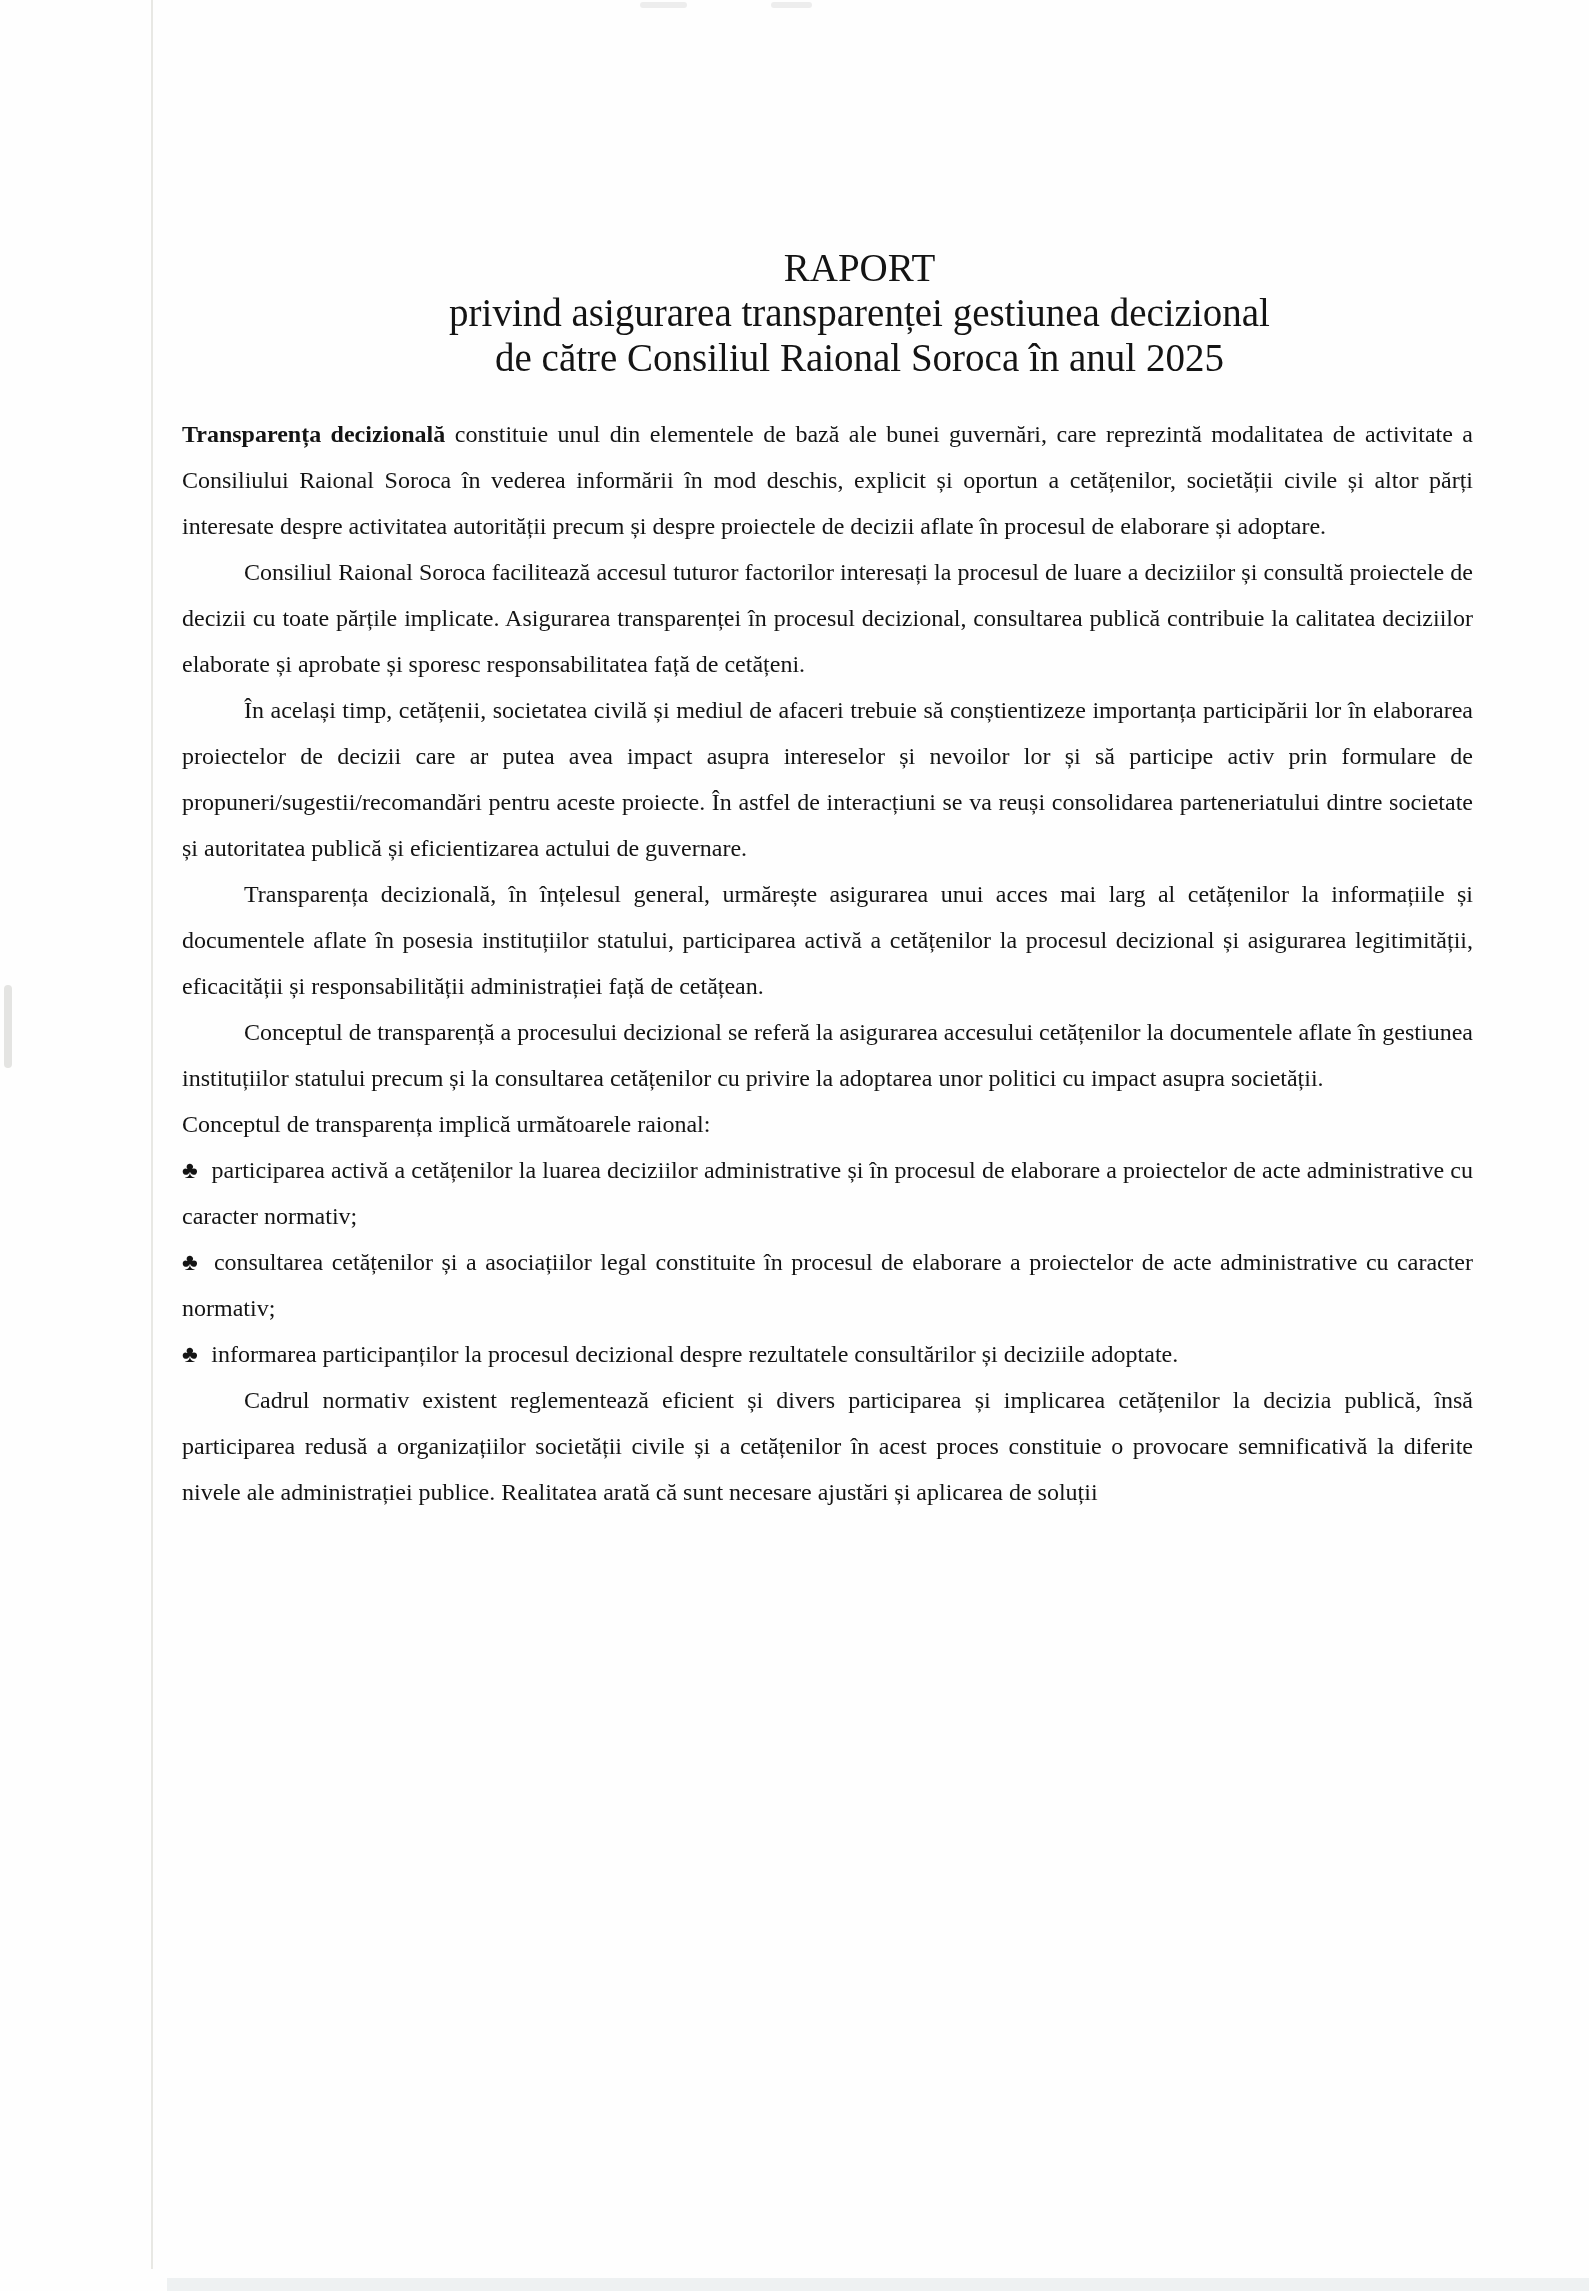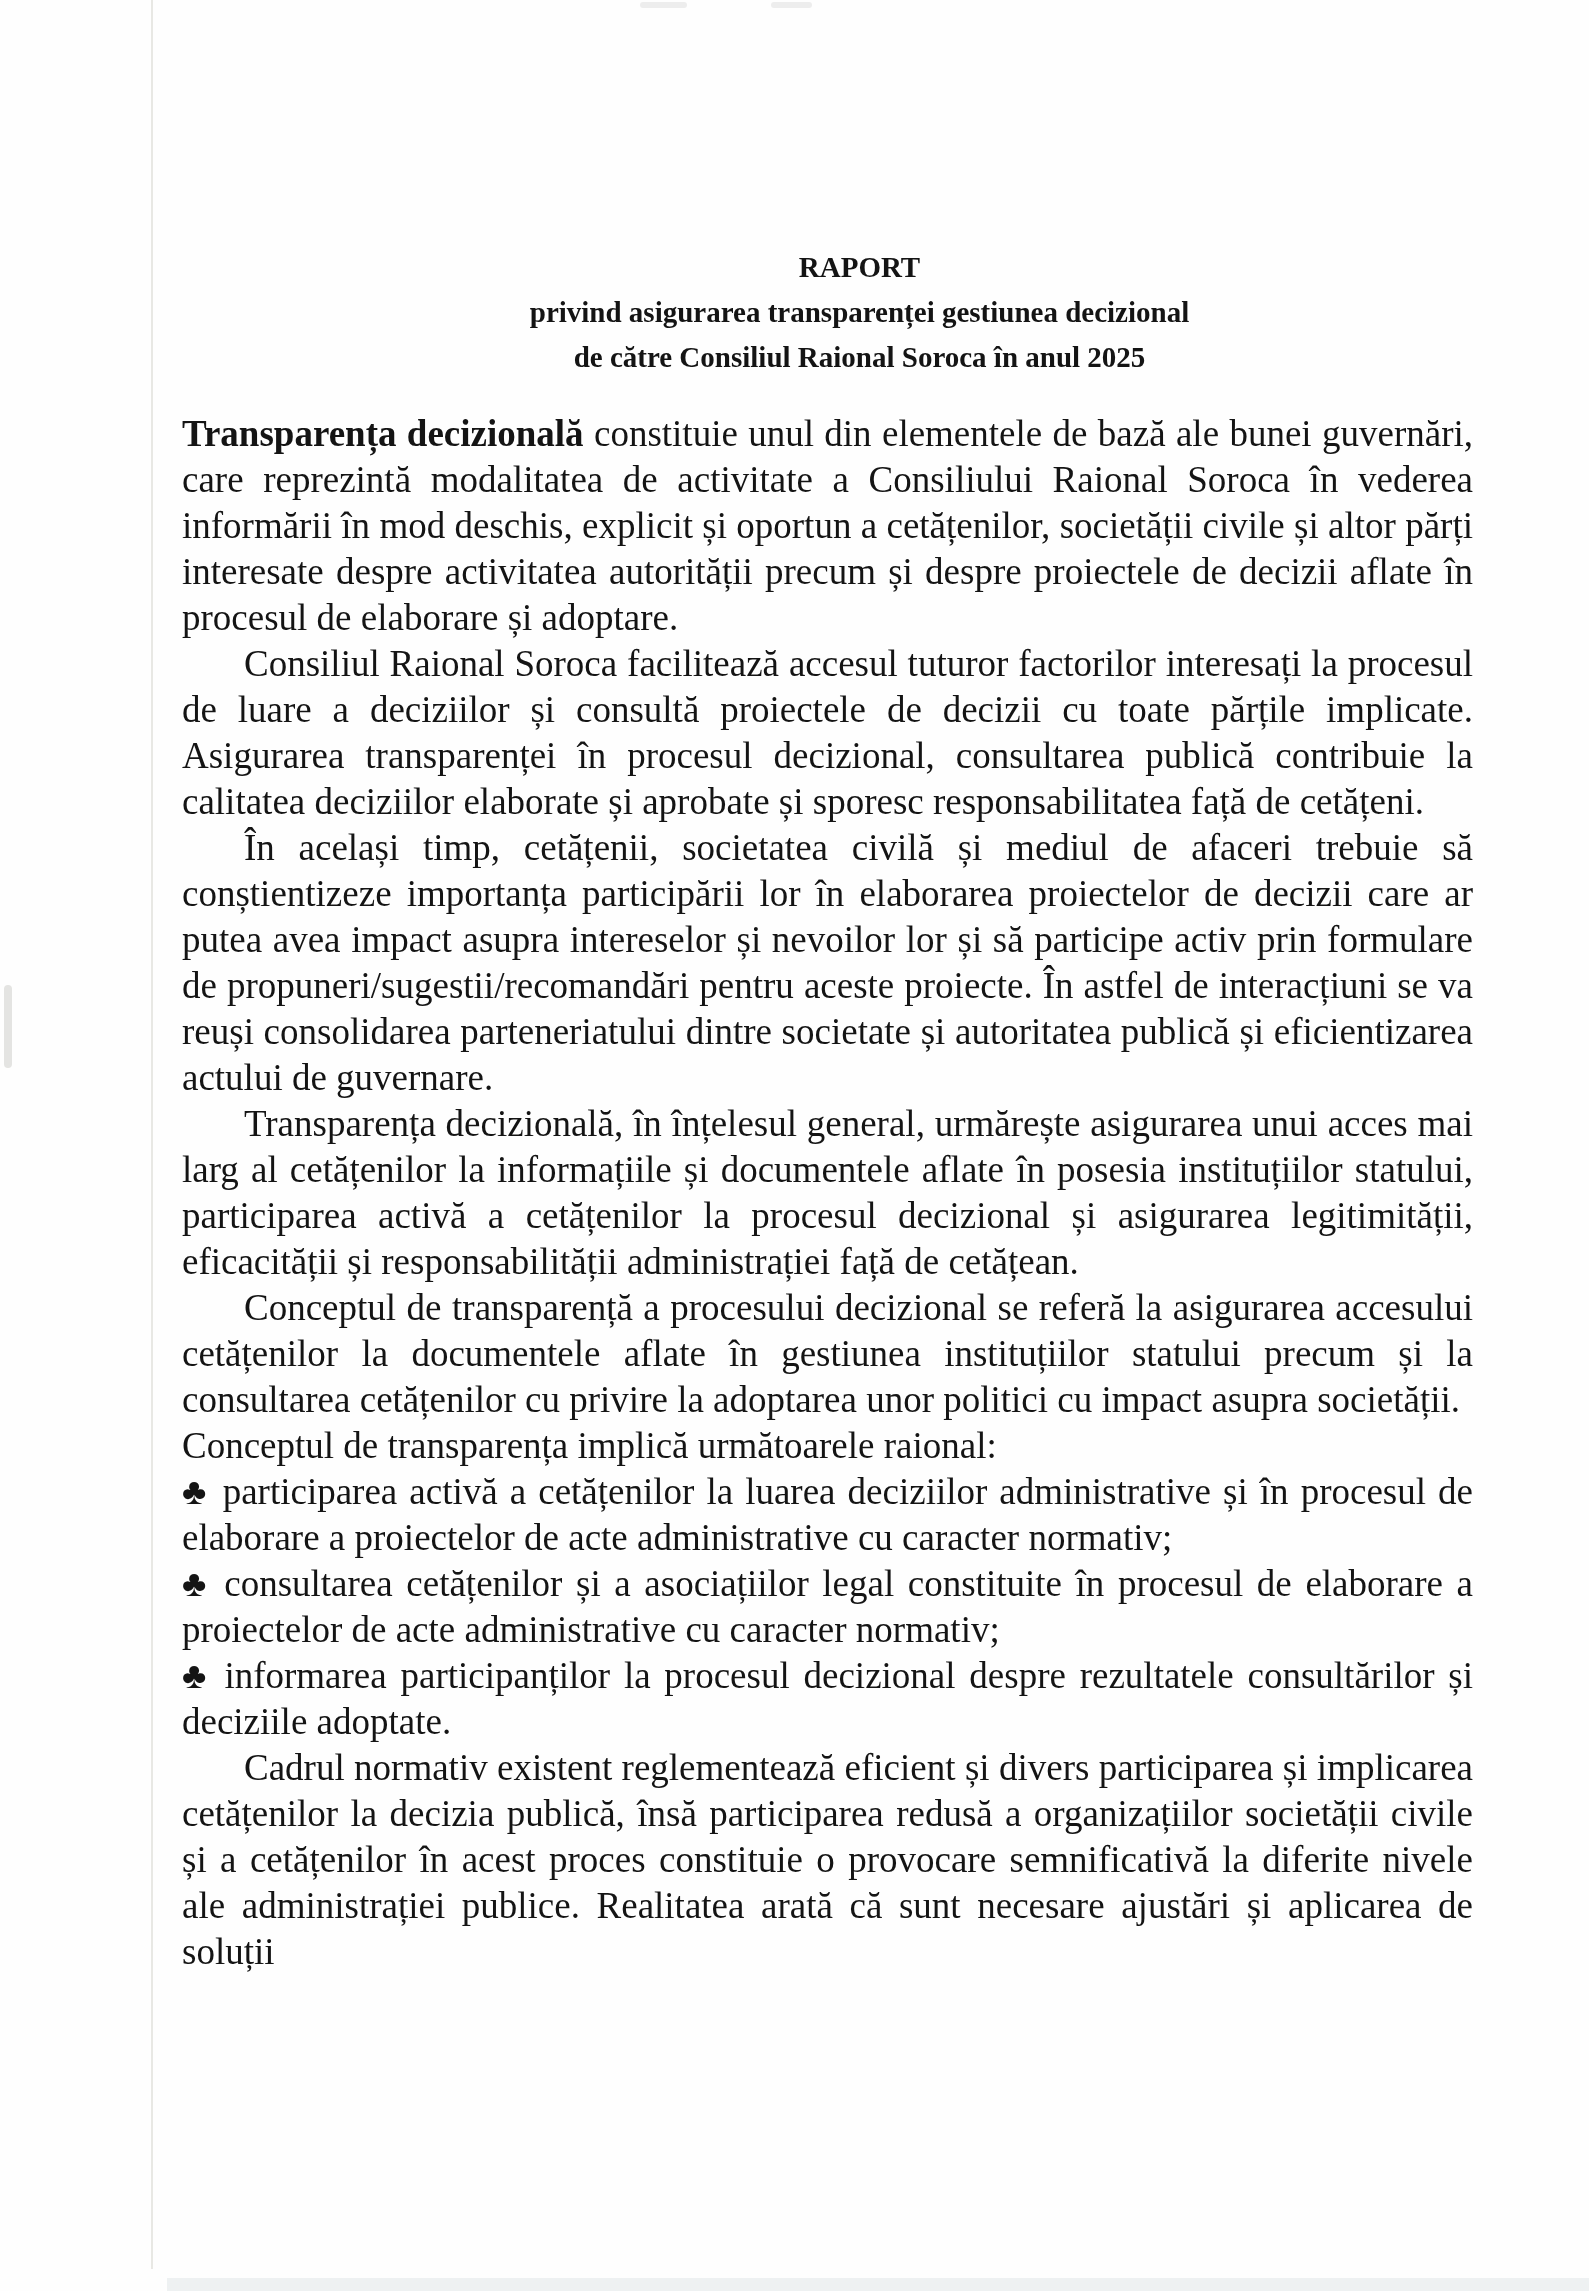--- a/index.html
+++ b/index.html
@@ -34,25 +34,25 @@
   }
   .title-block{
     position:relative;left:32px;
     text-align:center;
     font-weight:bold;
     font-size:31px;
     line-height:45px;
     margin:0 0 31px 0;
   }
   .title-block h1,.title-block h2{
-    margin:0;padding:0;font-size:29px;font-weight:bold;line-height:45px;
+    margin:0;padding:0;font-size:39px;font-weight:normal;line-height:45px;
   }
   .body p{
     margin:0;
-    font-size:37px;
+    font-size:24px;
     line-height:46px;
     text-align:justify;
     font-family:Liberation Serif, serif;
   }
   .indent{text-indent:62px;}
   .lead-term{font-weight:bold;}
   .bullet{margin-top:6.8px;}
   .bullet .bullet-sym{padding-right:13.6px;}
   .gap-top{margin-top:49px;}
 </style>

